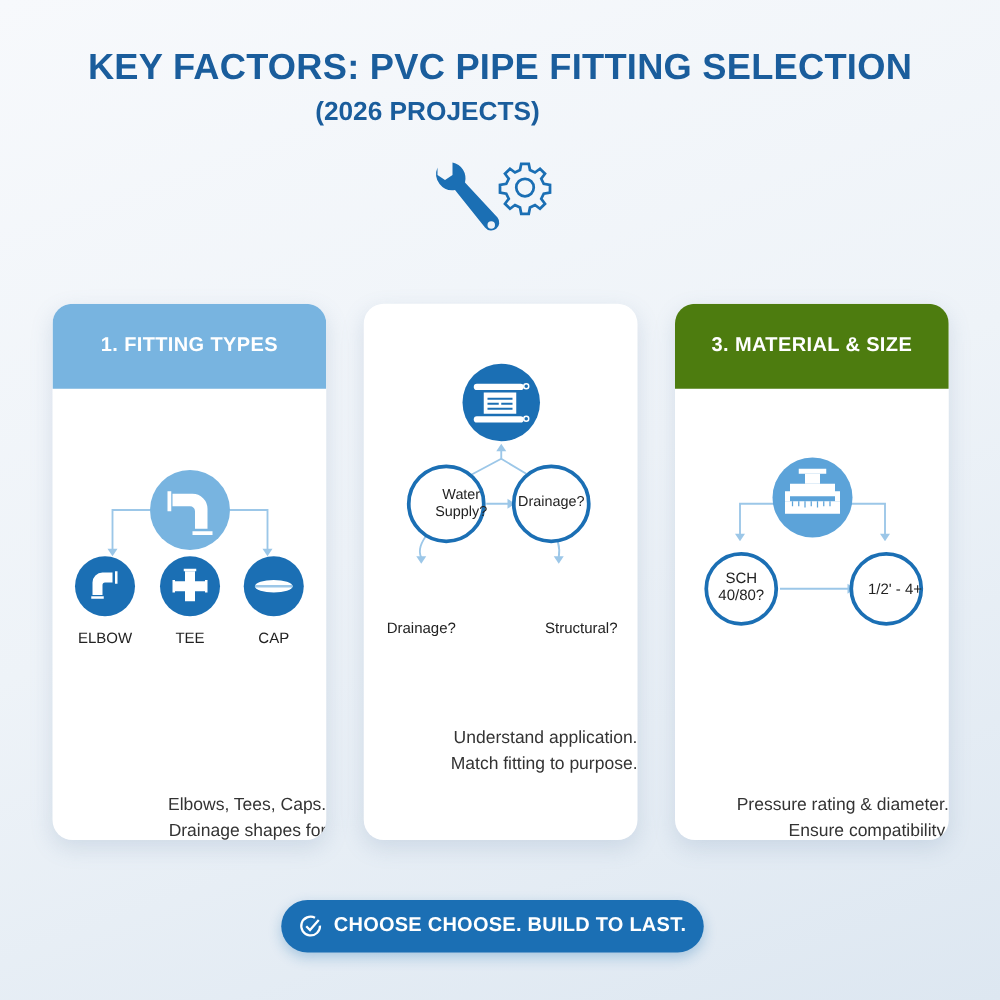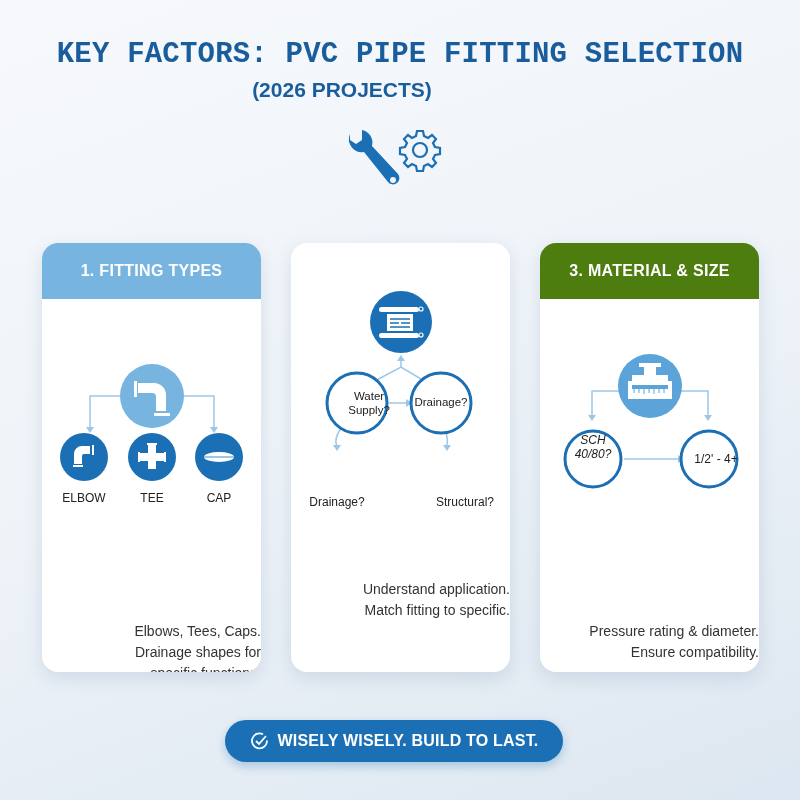--- a/index.html
+++ b/index.html
@@ -5,40 +5,40 @@
     * { box-sizing: border-box; margin: 0; padding: 0; }
     html, body { width: 800px; height: 800px; overflow: hidden; }
     body {
       font-family: "Liberation Sans", "DejaVu Sans", sans-serif;
       background: linear-gradient(160deg, #f7f9fc 0%, #eef3f8 50%, #dde7f1 100%);
       position: relative;
     }
     .title {
       position: absolute; top: 38px; left: 0; width: 800px; text-align: center;
       color: #1a5d9c; font-weight: 700; font-size: 29px; letter-spacing: 0.2px;
-      font-family: Liberation Mono, monospace;
+      font-family: Liberation Sans, sans-serif;
     }
     .subtitle {
       position: absolute; top: 78px; left: 0; width: 684px; text-align: center;
       color: #1a5d9c; font-weight: 700; font-size: 21px;
       font-family: "Liberation Sans", sans-serif;
     }
     .hero-icon { position: absolute; left: 340px; top: 118px; width: 120px; height: 80px; }
 
     .card {
       position: absolute; top: 243px; width: 219px; height: 429px;
       background: #fff; border-radius: 16px;
       box-shadow: 0 6px 18px rgba(90,120,160,0.18);
       overflow: hidden;
     }
     .card-1 { left: 42px; }
     .card-2 { left: 291px; }
     .card-3 { left: 540px; }
     .card-head {
-      height: 56px; display: flex; align-items: center; justify-content: center;
+      height: 68px; display: flex; align-items: center; justify-content: center;
       color: #fff; font-weight: 700; font-size: 16px; letter-spacing: 0.3px;
     }
     .card-1 .card-head { background: #78b4e0; }
     .card-2 .card-head { background: #1b6fb4; }
     .card-3 .card-head { background: #4d7c0f; }
     .card-body { position: relative; height: 373px; }
     .card-desc {
       position: absolute; left: 0; width: 100%; text-align: right;
       color: #333; font-size: 14px; line-height: 21px;
     }
@@ -174,21 +174,21 @@
     <div class="lbl" style="left:36px;top:146px;width:84px;line-height:14px;font-size:11.5px;">
       <div>Water</div>
       <div>Supply?</div>
     </div>
     <div class="lbl" style="left:118px;top:153px;width:64px;font-size:11.5px;">Drainage?</div>
     <div class="lbl" style="left:6px;top:252px;width:80px;font-size:12px;">Drainage?</div>
     <div class="lbl" style="left:134px;top:252px;width:80px;font-size:12px;">Structural?</div>
 
     <div class="card-desc">
       <div>Understand application.</div>
-      <div>Match fitting to specific.</div>
+      <div>Match fitting to purpose.</div>
     </div>
   </div>
 </div>
 
 <div class="card card-3">
   <div class="card-head">3. MATERIAL &amp; SIZE</div>
   <div class="card-body">
     <svg class="diagram" viewBox="0 0 219 260">
       <g stroke="#9cc7e8" stroke-width="1.5" fill="none">
         <path d="M80 92 H52 V118"></path>
@@ -214,34 +214,34 @@
           <line x1="104" y1="90" x2="104" y2="95"></line>
           <line x1="109" y1="90" x2="109" y2="94"></line>
           <line x1="114" y1="90" x2="114" y2="95"></line>
           <line x1="119" y1="90" x2="119" y2="94"></line>
           <line x1="124" y1="90" x2="124" y2="94"></line>
         </g>
       </g>
       <circle cx="53" cy="160" r="28" fill="#fff" stroke="#1b6fb4" stroke-width="3"></circle>
       <circle cx="169" cy="160" r="28" fill="#fff" stroke="#1b6fb4" stroke-width="3"></circle>
     </svg>
-    <div class="lbl" style="left:23px;top:134px;width:60px;line-height:14px;font-style:italic;">
+    <div class="lbl" style="left:23px;top:144px;width:60px;line-height:14px;">
       <div>SCH</div>
       <div>40/80?</div>
     </div>
     <div class="lbl" style="left:139px;top:153px;width:74px;">1/2' - 4+</div>
 
     <div class="card-desc">
       <div>Pressure rating &amp; diameter.</div>
       <div>Ensure compatibility.</div>
     </div>
   </div>
 </div>
 
 <div class="footer-btn">
   <span style="display:inline-flex;">
     <svg width="20" height="20" viewBox="0 0 20 20">
       <path d="M17 9.5 A7.5 7.5 0 1 1 13 3.2" fill="none" stroke="#fff" stroke-width="1.8"></path>
       <path d="M6 10 L9 13 L16 5" fill="none" stroke="#fff" stroke-width="1.8"></path>
     </svg>
   </span>
-  <span>WISELY WISELY. BUILD TO LAST.</span>
+  <span>CHOOSE CHOOSE. BUILD TO LAST.</span>
 </div>
 
 </body></html>

